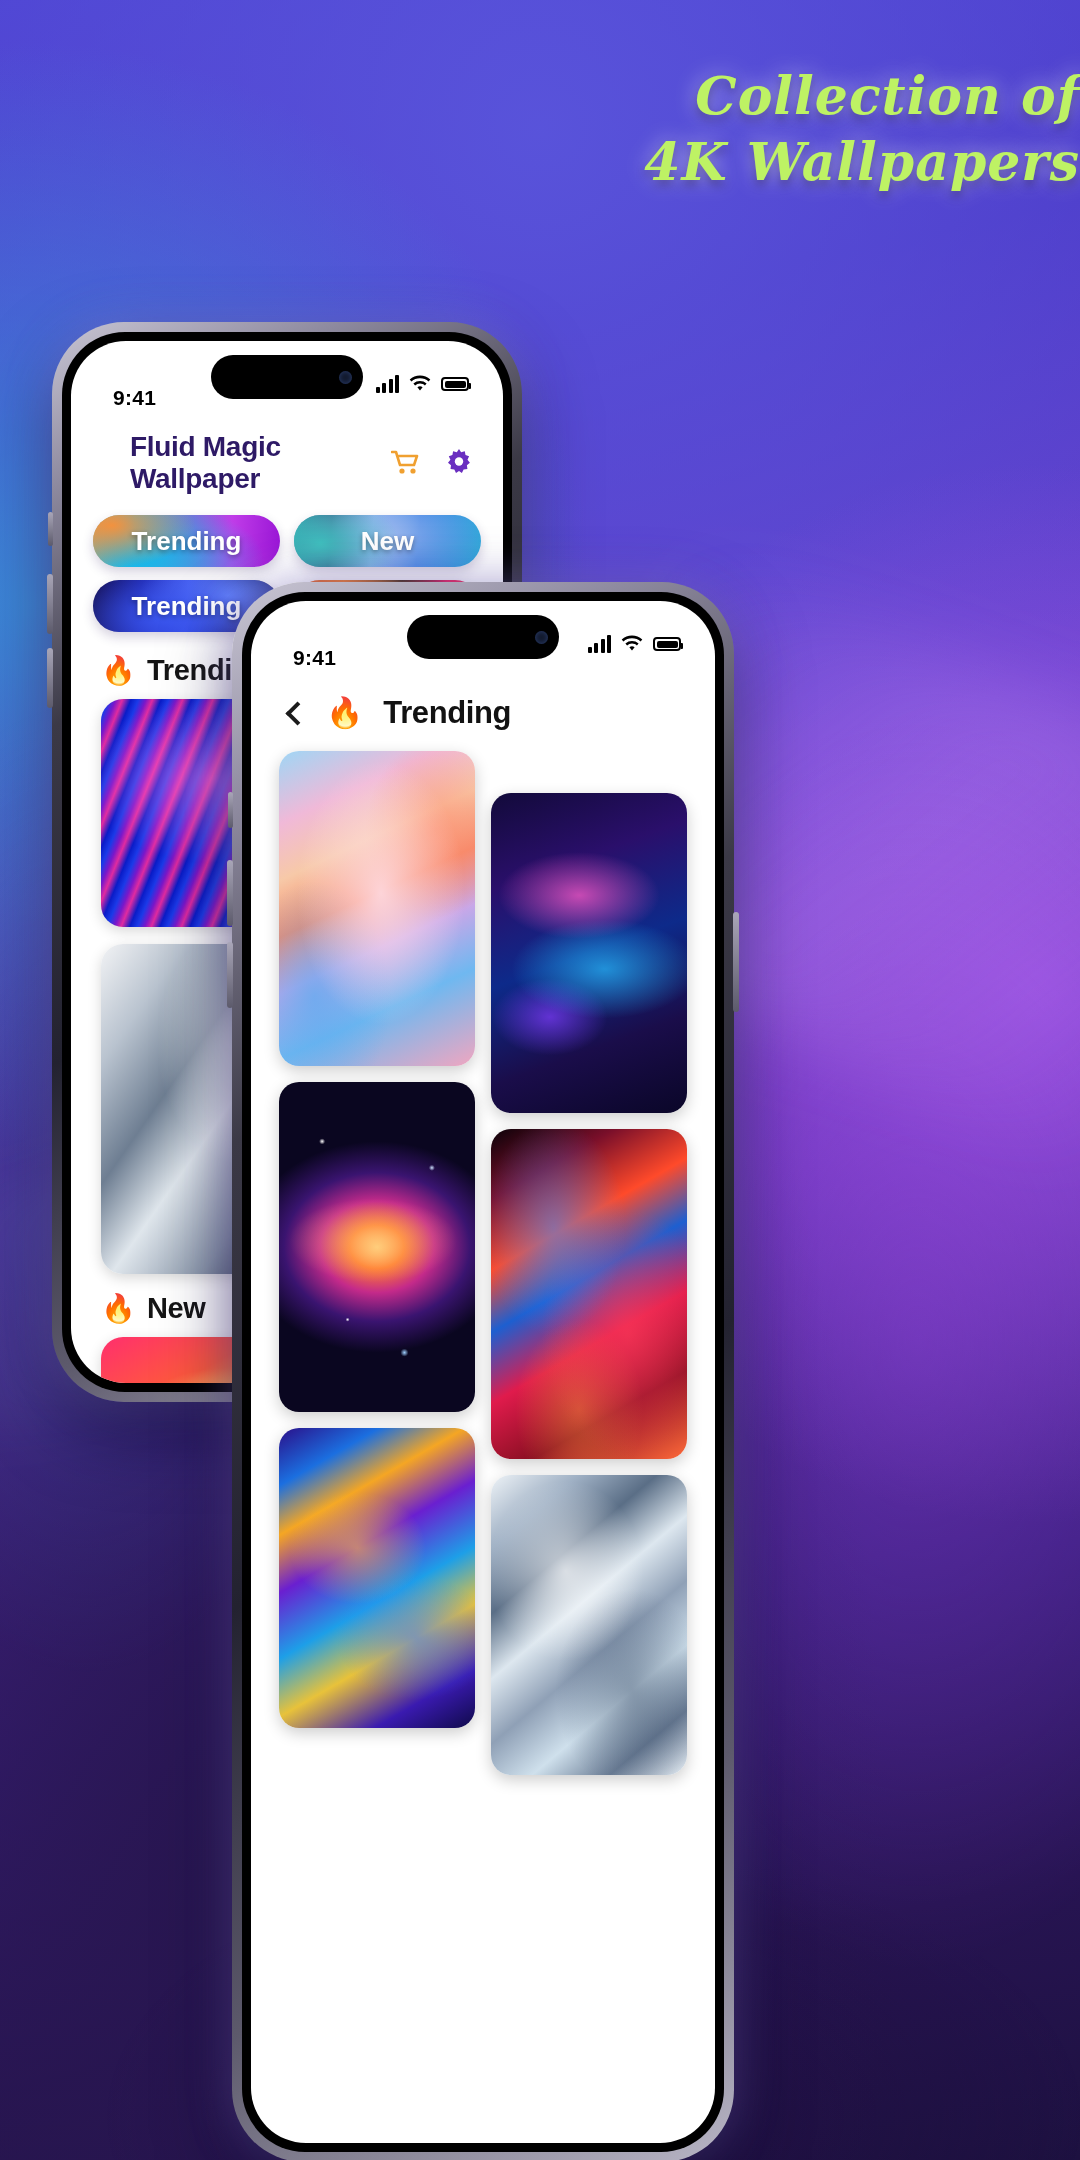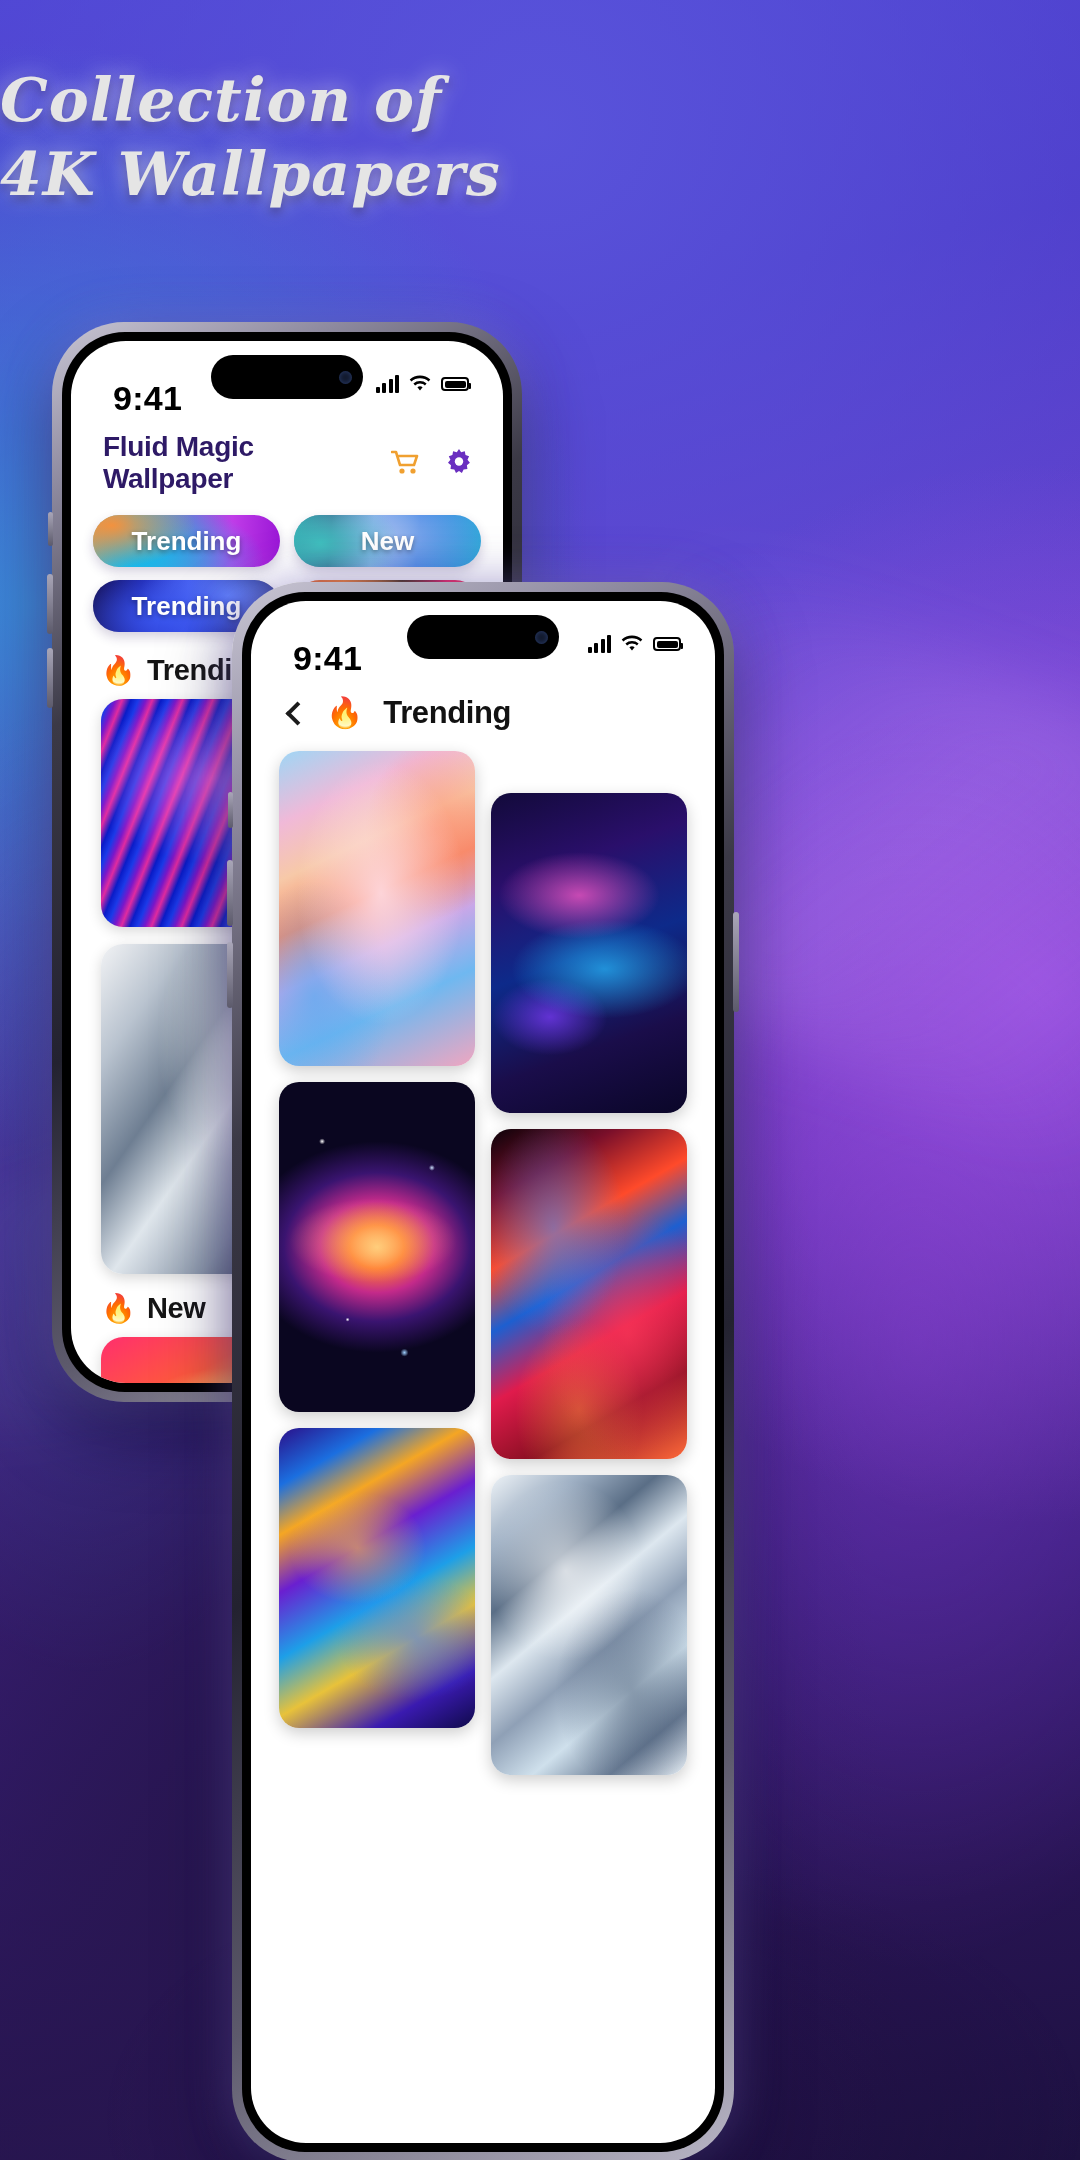--- a/index.html
+++ b/index.html
@@ -34,25 +34,25 @@
   }
   .bg-streak2 {
     position:absolute; right:-10%; top:30%; width:55%; height:420px;
     background:linear-gradient(120deg, rgba(255,255,255,0) 0%, rgba(210,160,255,.22) 50%, rgba(255,255,255,0) 100%);
     transform:rotate(22deg); filter:blur(34px);
   }
 
   
   .headline {
     position:absolute; left:0; right:0; top:70px;
-    text-align:left; z-index:6;
-    color:#e5e5e5;
+    text-align:right; z-index:6;
+    color:#bef264;
     font-family:"DejaVu Serif", serif;
     font-weight:700; font-style:italic;
-    font-size:60px; line-height:1.0;
+    font-size:52px; line-height:1.0;
     letter-spacing:1px;
     text-shadow:0 0 22px rgba(255,255,255,.55), 0 5px 10px rgba(20,8,60,.45);
   }
   .headline .l2 { display:block; margin-top:14px; }
 
   
   .phone {
     position:absolute;
     border-radius:72px;
     background:linear-gradient(150deg,#c9c6d4 0%,#8f8ba0 12%,#3b3946 30%,#232230 55%,#5d5a6c 78%,#b9b6c6 100%);
@@ -73,21 +73,21 @@
 
   #phone1 { left:52px; top:322px; width:470px; height:1080px; z-index:3; }
   #phone2 { left:232px; top:582px; width:502px; height:1580px; z-index:5; }
 
   
   .statusbar {
     position:relative; height:76px;
     display:flex; align-items:center; justify-content:space-between;
     padding:10px 34px 0 42px;
   }
-  .sb-time { font-size:34px; font-weight:600; color:#000; letter-spacing:.3px;margin-top:28px; }
+  .sb-time { font-size:21px; font-weight:600; color:#000; letter-spacing:.3px;margin-top:28px; }
   .sb-right { display:flex; align-items:center; gap:9px; }
   .island {
     position:absolute; left:50%; transform:translateX(-50%);
     top:14px; width:152px; height:44px; border-radius:24px;
     background:#000; display:flex; align-items:center; justify-content:flex-end;
     padding-right:11px;
   }
   .island-cam { width:13px; height:13px; border-radius:50%; background:#121a2e; box-shadow:0 0 5px #2a3d6b inset; }
   .bars { display:flex; align-items:flex-end; gap:2.5px; height:18px; }
   .bars i { width:4px; background:#000; border-radius:1px; display:block; }
@@ -95,21 +95,21 @@
   .bars i:nth-child(3){height:14px;} .bars i:nth-child(4){height:18px;}
   .batt { width:28px; height:14px; border:2px solid #000; border-radius:4px; position:relative; }
   .batt::after{content:"";position:absolute;right:-4px;top:4px;width:2.5px;height:6px;background:#000;border-radius:0 1px 1px 0;}
   .batt i{position:absolute;inset:1.5px;background:#000;border-radius:2px;display:block;}
 
   
   .app-header {
     display:flex; align-items:center; justify-content:space-between;
     padding:14px 30px 10px 32px;
   }
-  .app-title { font-size:28px; font-weight:700; color:#2e1a66; letter-spacing:-.3px; }
+  .app-title { font-size:28px; font-weight:700; color:#2e1a66; letter-spacing:-.3px;margin-left:27px; }
   .hdr-icons { display:flex; align-items:center; gap:24px; }
   .cart { position:relative; width:30px; height:26px; }
   .gear { width:28px; height:28px; }
 
   .pill-grid {
     display:grid; grid-template-columns:1fr 1fr; gap:13px 14px;
     padding:10px 22px 4px 22px;
   }
   .pill {
     height:52px; border-radius:26px; position:relative; overflow:hidden;

